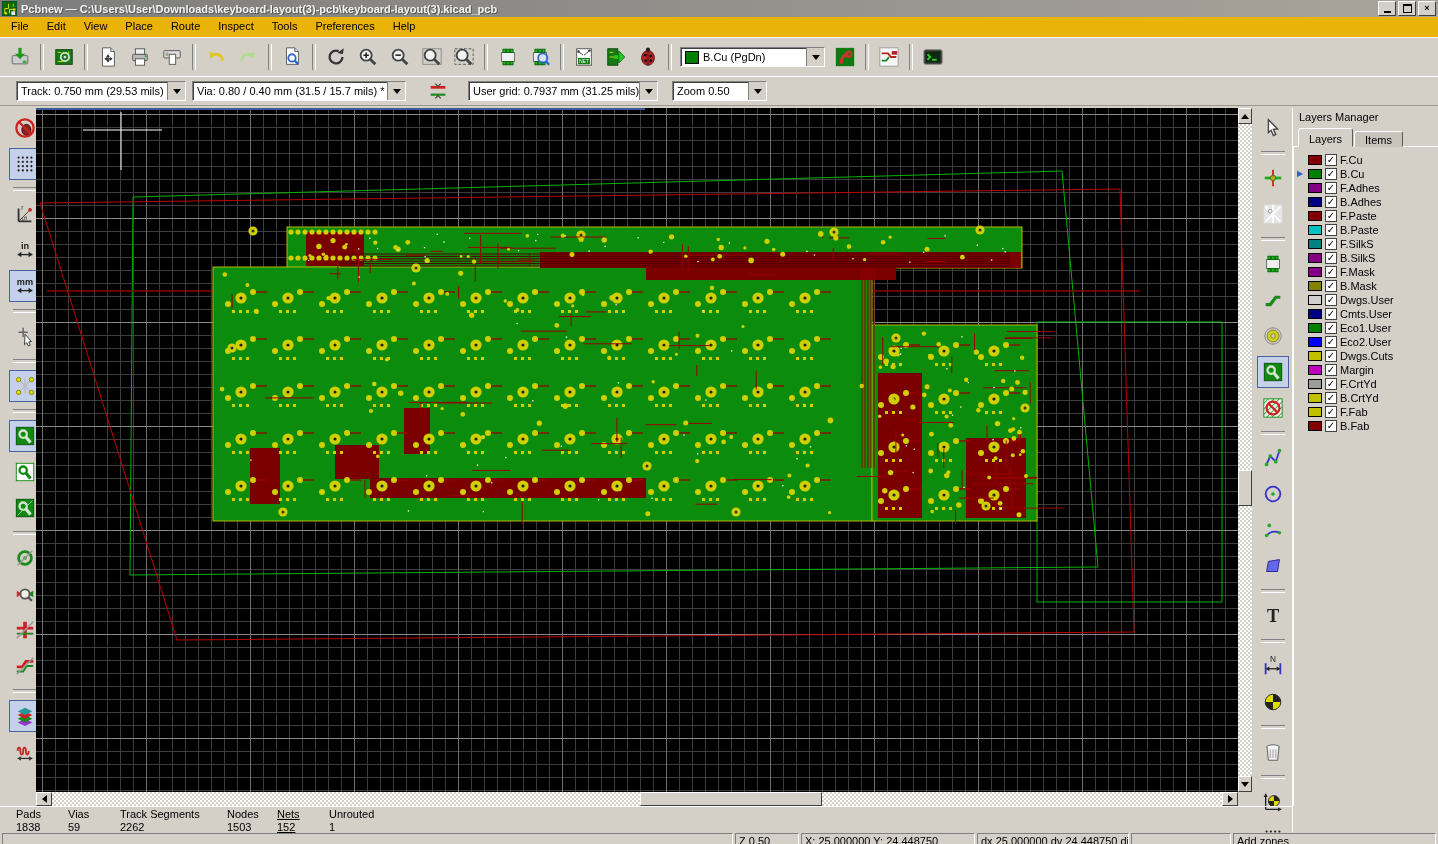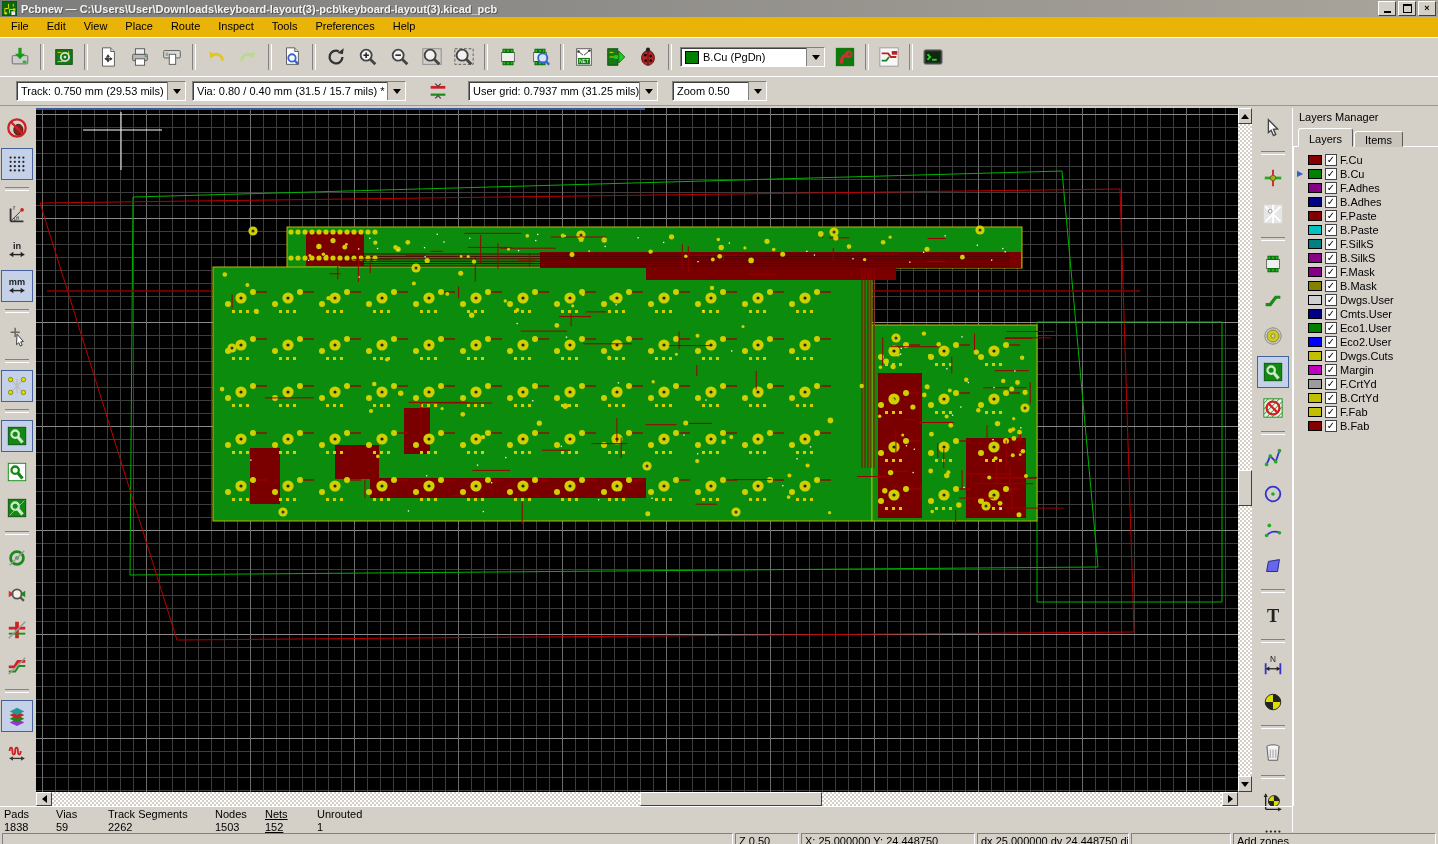--- a/index.html
+++ b/index.html
@@ -31,21 +31,21 @@
   
   .combo{display:flex;align-items:center;background:#fff;border:1px solid;border-color:#808080 #fff #fff #808080;
     box-shadow:inset 1px 1px 0 #404040;height:20px;box-sizing:border-box;flex:0 0 auto;}
   .combo .ctext{flex:1;padding:0 4px;white-space:nowrap;overflow:hidden;}
   .combo .cbtn{width:17px;height:100%;background:#d4d0c8;border-left:1px solid #808080;
     display:flex;align-items:center;justify-content:center;}
   .tri-d{width:0;height:0;border:4px solid transparent;border-top:5px solid #000;margin-top:4px;}
   .cswatch{width:12px;height:11px;margin-left:4px;border:1px solid #000;flex:0 0 auto;}
   
   .sidebar{top:108px;width:34px;height:684px;display:flex;flex-direction:column;align-items:center;padding-top:4px;box-sizing:border-box;gap:4px;}
-  .sideL{left:0;}
+  .sideL{left:8px;}
   .sideR{left:1254px;width:38px;}
   
   .canvas{left:36px;top:108px;width:1202px;height:684px;background-color:#000;
     background-image:
       linear-gradient(to right,#6f6f6f 1px,transparent 1px),
       linear-gradient(to bottom,#8a8a8a 1px,transparent 1px),
       linear-gradient(to right,#3d3d3d 1px,transparent 1px),
       linear-gradient(to bottom,#3d3d3d 1px,transparent 1px);
     background-size:104px 104px,104px 104px,13px 13px,13px 13px;
     background-position:6px 6px,6px 6px,6px 6px,6px 6px;}
@@ -75,21 +75,21 @@
   .tab.active{background:#d4d0c8;margin-top:0;height:19px;padding-top:4px;position:relative;z-index:2;font-weight:normal;}
   .tabpage{border-top:1px solid #fff;margin-top:-1px;padding-top:6px;height:660px;box-sizing:border-box;
     border-left:1px solid #fff;}
   .layer-row{display:flex;align-items:center;height:14px;padding-left:3px;gap:3px;}
   .layer-arrow{width:8px;font-size:8px;color:#2a62c8;line-height:14px;}
   .swatch{width:14px;height:10px;border:1px solid #000;flex:0 0 auto;box-sizing:border-box;}
   .lcheck{width:12px;height:12px;background:#fff;border:1px solid #444;box-sizing:border-box;
     font-size:10px;line-height:10px;text-align:center;flex:0 0 auto;}
   .lname{white-space:nowrap;}
   
-  .status1{left:0;top:806px;width:1292px;height:26px;border-top:1px solid #fff;box-sizing:border-box;display:flex;padding-left:4px;}
+  .status1{left:0;top:806px;width:1292px;height:26px;border-top:1px solid #fff;box-sizing:border-box;display:flex;padding-left:16px;}
   .sfield{display:flex;flex-direction:column;}
   .sfield .lab{padding-top:1px;}
   .sfield .val{padding-top:1px;}
   .status2{left:0;top:832px;width:1438px;height:12px;overflow:hidden;}
   .s2box{position:absolute;top:1px;height:16px;border:1px solid;border-color:#808080 #fff #fff #808080;
     box-sizing:border-box;padding:1px 3px;white-space:nowrap;overflow:hidden;background:#d4d0c8;}
 </style>
 </head>
 <body>
 

